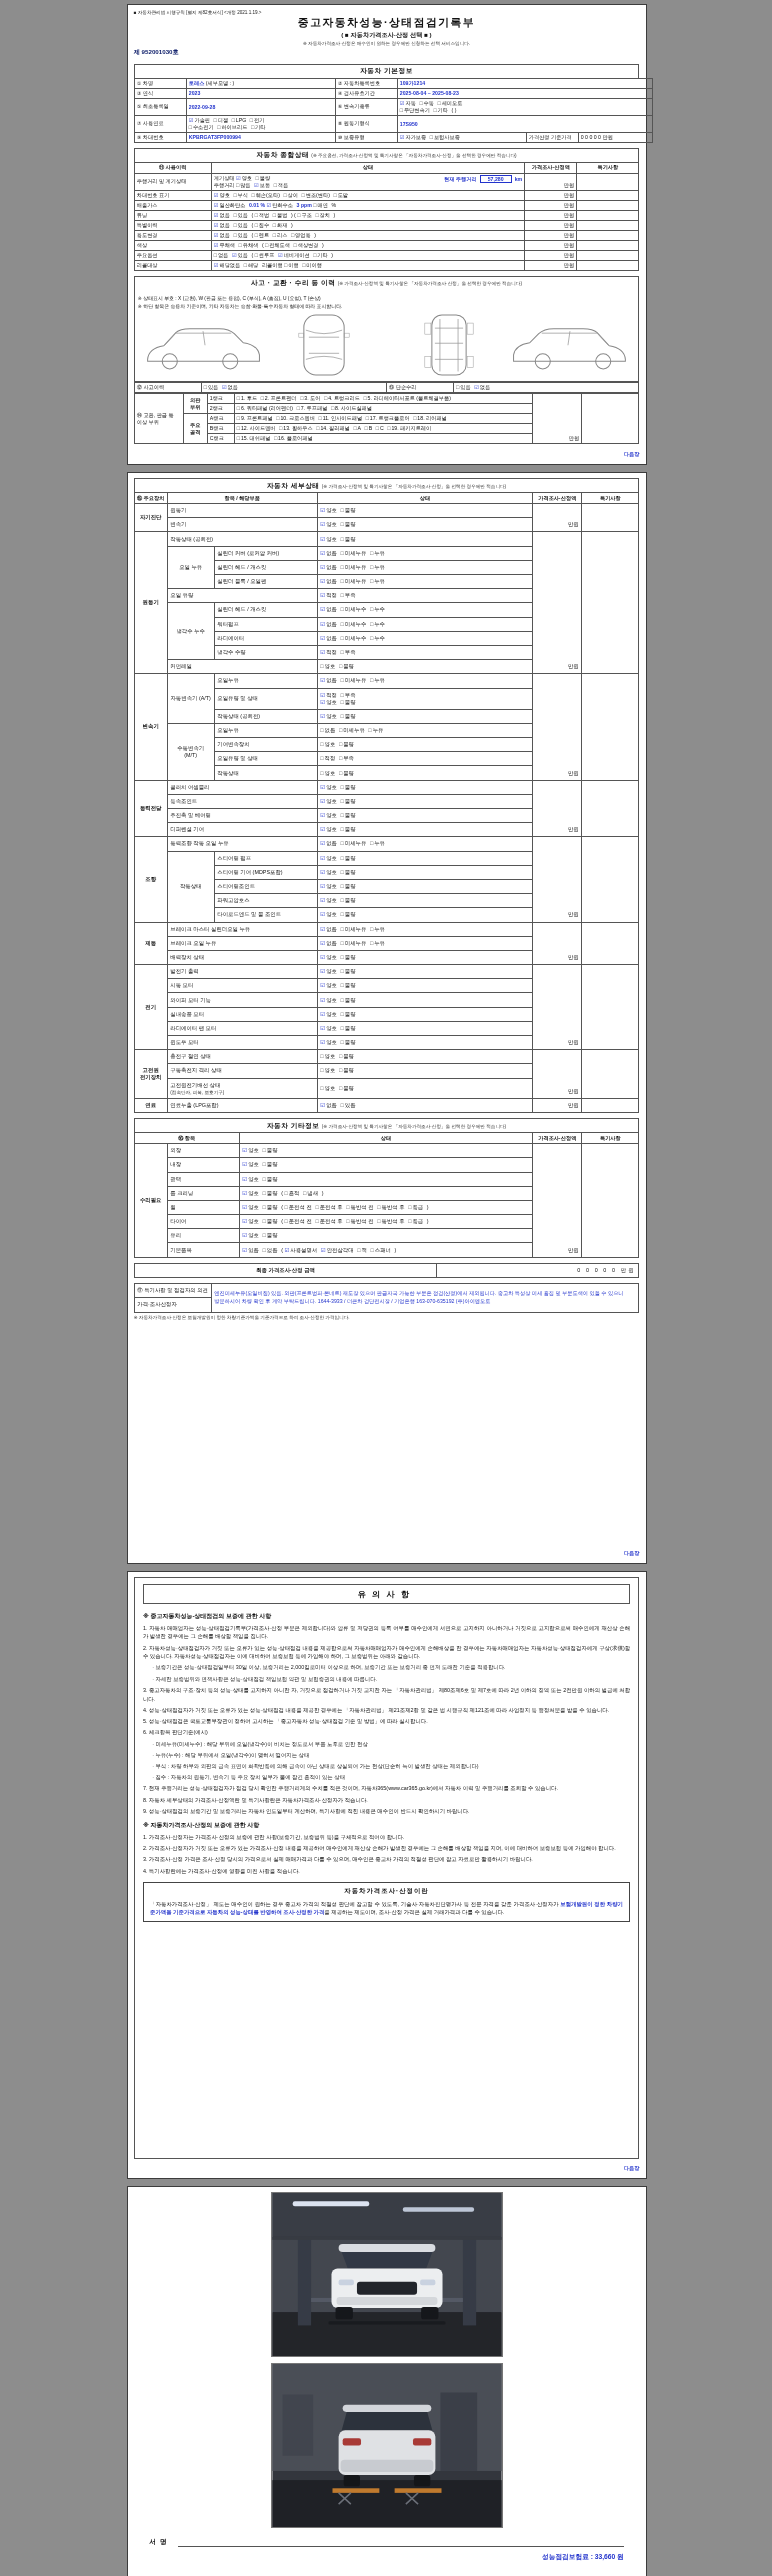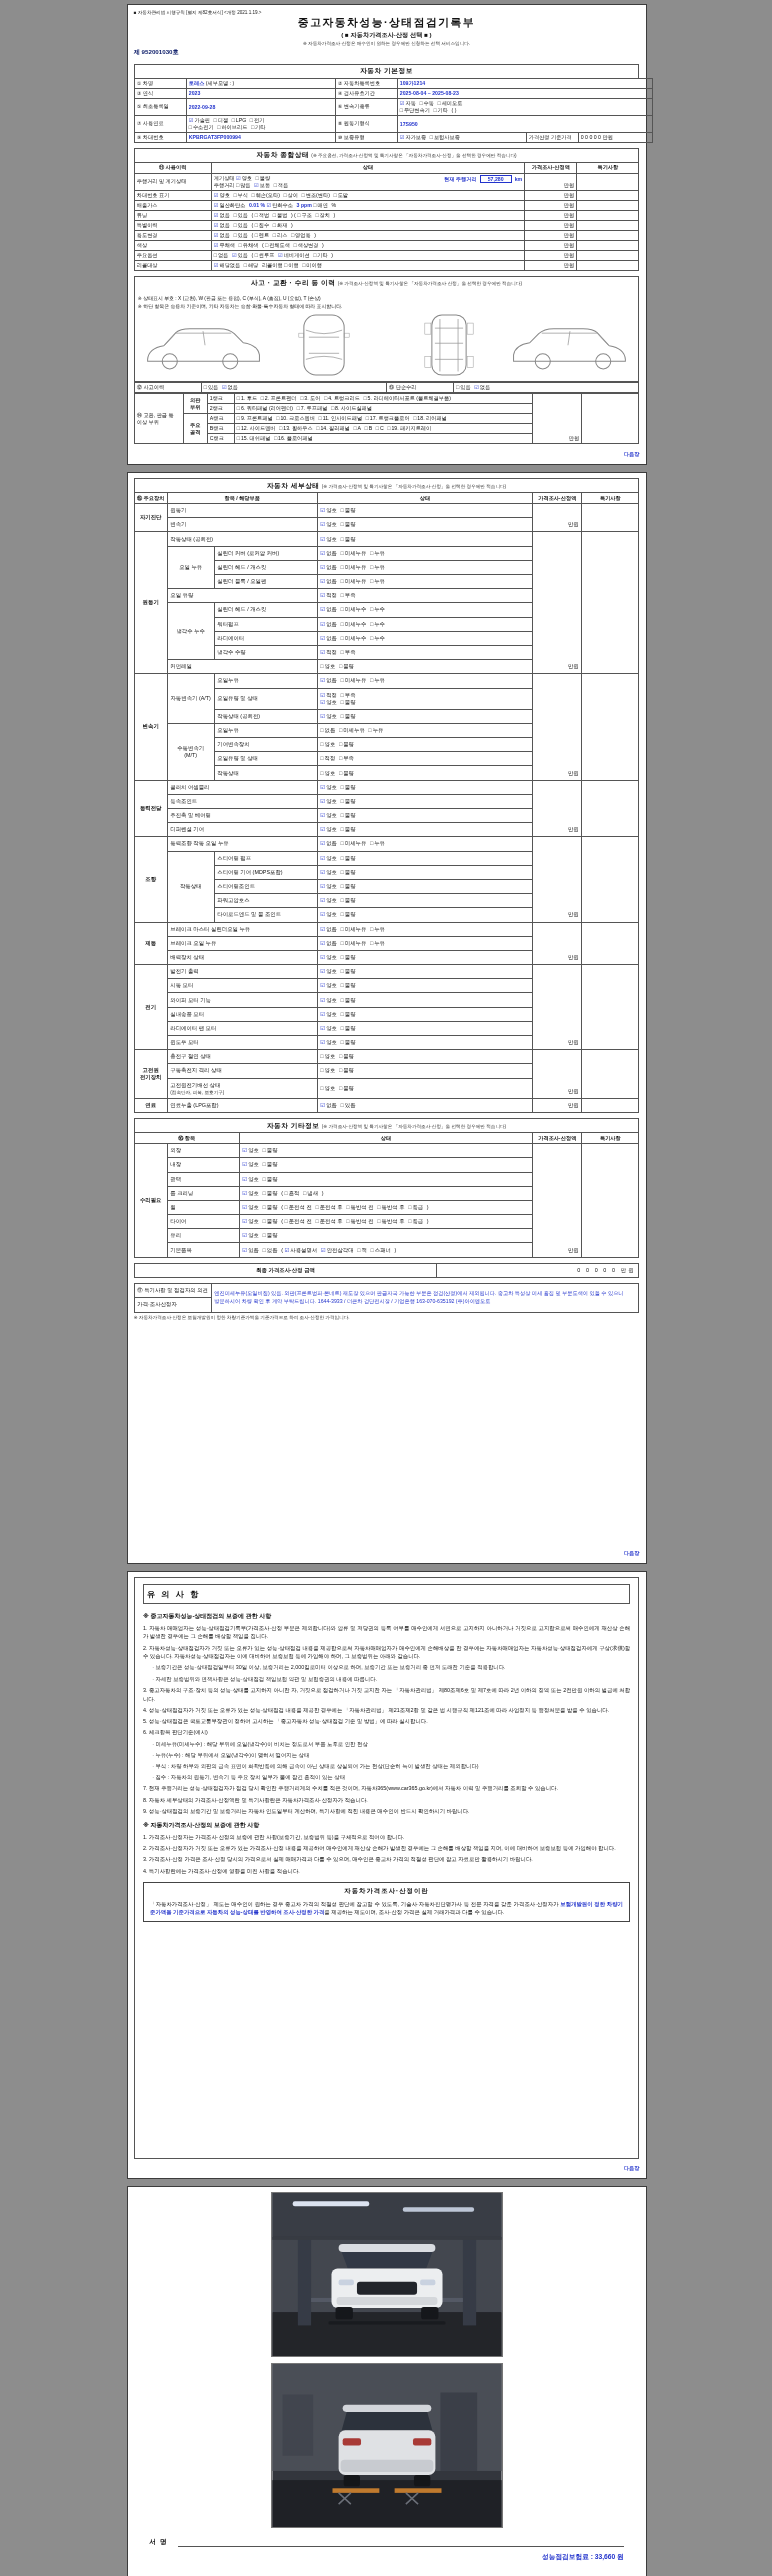--- a/index.html
+++ b/index.html
@@ -37,21 +37,21 @@
   .diag-row{display:flex;justify-content:space-around;align-items:center;margin-top:2.1px}
   .diag{background:#fff}
   .pfoot{margin-top:auto;text-align:right;padding-top:4.1px}
   .next{color:#2233cc;font-size:5.2px;font-weight:bold}
   .final-table td{font-size:5.7px;padding:2.6px}
   .final-lbl{text-align:center;font-weight:bold}
   .final-val{text-align:right;letter-spacing:2.1px}
   .remark-text{color:#2233cc;font-size:5.2px;line-height:1.45}
   .opnote{font-size:4.6px;color:#333;margin-top:2.1px}
   .notice-box{border:0.5px solid #555;padding:6.2px 8.2px;flex:1}
-  .notice-title{font-size:8.2px;font-weight:bold;letter-spacing:6.2px;border:0.5px solid #555;padding:3.1px;margin-bottom:8px}
+  .notice-title{text-align:center;font-size:8.2px;font-weight:bold;letter-spacing:6.2px;border:0.5px solid #555;padding:3.1px;margin-bottom:8px}
   .notice-sec{font-weight:bold;font-size:6px;margin:5.2px 0 3.1px}
   .nitem{font-size:5.4px;line-height:1.6;margin:2.6px 0;text-align:justify}
   .nitem.ind{margin-left:9.3px;color:#222}
   .price-def{border:0.8px solid #444;margin-top:7.2px;padding:4.1px 6.2px}
   .pb-title{text-align:center;font-weight:bold;font-size:6.4px;margin-bottom:3.1px;letter-spacing:1px}
   .pb-text{font-size:5.4px;line-height:1.6;text-align:justify}
   .photo-title{border:0.5px solid #555;text-align:center;font-weight:bold;font-size:7.2px;letter-spacing:3.1px;padding:3.1px;margin-bottom:5.2px}
   .photo-stack{display:flex;flex-direction:column;align-items:center;gap:5.2px}
   .photo{border:0.5px solid #777}
   .sign-row{display:flex;align-items:flex-end;gap:7.2px;margin:10.3px 15.5px 2.1px}

